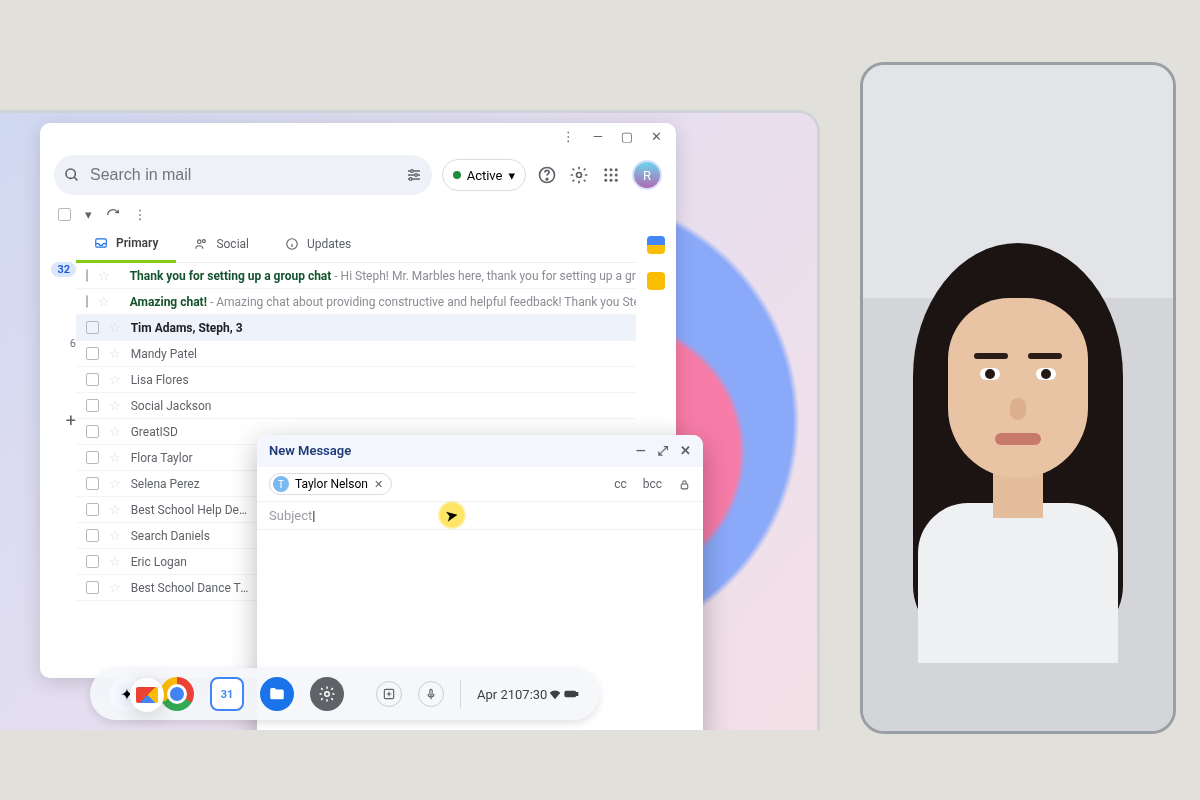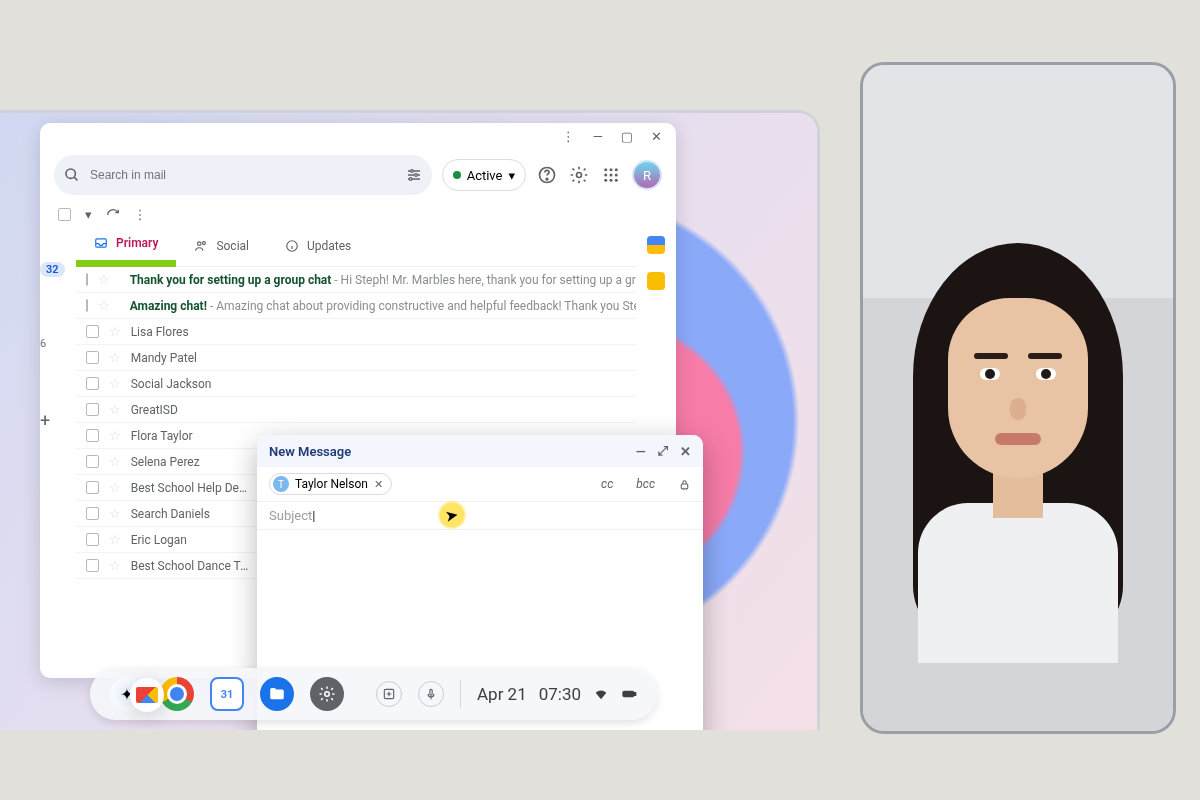--- a/index.html
+++ b/index.html
@@ -12,83 +12,83 @@
   radial-gradient(circle at 70% 50%, #8aa9f9 0 34%, transparent 35%),
   linear-gradient(130deg, #d0d9f2 0%, #e5def0 45%, #f4e0e7 100%); }
 
 
 .gmail { position: absolute; left: 40px; top: 10px; width: 636px; height: 555px; background: #fff; border-radius: 10px; box-shadow: 0 4px 20px rgba(0,0,0,.15); display: flex; flex-direction: column; overflow: hidden; }
 .win-controls { display: flex; justify-content: flex-end; gap: 18px; padding: 6px 14px 0 0; height: 24px; color: #5f6368; font-size: 13px; }
 .win-controls span { cursor: pointer; }
 
 .toolbar { display: flex; align-items: center; gap: 10px; padding: 8px 14px; }
 .search { flex: 1; display: flex; align-items: center; background: #eef1f7; border-radius: 22px; height: 40px; padding: 0 10px; gap: 10px; color: #5f6368; }
-.search input { border: none; background: transparent; flex: 1; font-size: 12px; outline: none; color: #5f6368; }
+.search input { border: none; background: transparent; flex: 1; font-size: 16px; outline: none; color: #5f6368; }
 .search .tune { font-size: 15px; }
 .status-chip { display: flex; align-items: center; gap: 6px; border: 1px solid #dadce0; border-radius: 18px; height: 32px; padding: 0 10px; font-size: 13px; cursor: pointer; }
 .status-dot { width: 8px; height: 8px; border-radius: 50%; background: #1e8e3e; }
 .tb-icon { width: 22px; height: 22px; display: inline-flex; align-items: center; justify-content: center; color: #5f6368; border-radius: 50%; cursor: pointer; }
 .avatar { width: 30px; height: 30px; border-radius: 50%; background: linear-gradient(#6dd5ed,#b06ab3); display: flex; align-items: center; justify-content: center; color: #fff; font-size: 13px; border: 2px solid #d6e2fb; }
 
 .list-controls { display: flex; align-items: center; gap: 14px; padding: 4px 18px; color: #5f6368; font-size: 13px; }
 .checkbox { width: 13px; height: 13px; border: 1.5px solid #b5b8bd; border-radius: 2px; display: inline-block; }
 
 .content-row { display: flex; flex: 1; min-height: 0; }
-.gutter { width: 36px; display: flex; flex-direction: column; align-items: flex-start; gap: 60px; padding-top: 36px; font-size: 11px; color: #6b6f76; }
+.gutter { width: 36px; display: flex; flex-direction: column; align-items: flex-end; gap: 60px; padding-top: 36px; font-size: 11px; color: #6b6f76; }
 .gutter .badge { background: #d9e6fd; color: #1a56d6; border-radius: 10px; padding: 1px 6px; font-weight: 600; }
 .gutter .plus { font-size: 18px; color: #5f6368; cursor: pointer; }
 
 .mainpane { flex: 1; display: flex; flex-direction: column; min-width: 0; }
 .tabs { display: flex; border-bottom: 1px solid #eceff3; font-size: 12px; color: #5f6368; }
 .tab { display: flex; align-items: center; gap: 8px; padding: 10px 18px; cursor: pointer; }
-.tab.active { color: #be185d; font-weight: 600; border-bottom: 7px solid #84cc16; margin-bottom: -1px; }
+.tab.active { color: #404040; font-weight: 600; border-bottom: 3px solid #84cc16; margin-bottom: -1px; }
 .tab-icon { width: 14px; height: 14px; display: inline-block; }
 
 .emails { flex: 1; overflow: hidden; }
 .email-row { display: flex; align-items: center; gap: 10px; padding: 5px 10px; font-size: 12px; border-bottom: 1px solid #f2f3f5; white-space: nowrap; }
 .email-row .star { color: #d7dade; font-size: 13px; }
 .email-row .sender { width: 120px; font-weight: 700; color: #202124; overflow: hidden; text-overflow: ellipsis; }
 .email-row .subject { font-weight: 700; color: #14532d; }
 .email-row .snippet { color: #8a8d93; font-weight: 400; }
 .email-row.read .sender, .email-row.read .subject { font-weight: 400; color: #5f6368; }
 .email-row.sel { background: #eef3fb; }
 
 .sidepanel { width: 40px; display: flex; flex-direction: column; align-items: center; gap: 18px; padding-top: 10px; }
 .sp-icon { width: 18px; height: 18px; border-radius: 4px; }
 .sp-cal { background: linear-gradient(#4285f4 50%, #fbbc04 50%); }
 .sp-keep { background: #fbbc04; }
 
 
 .compose { position: absolute; left: 257px; top: 322px; width: 446px; height: 350px; background: #fff; border-radius: 10px; box-shadow: 0 8px 28px rgba(0,0,0,.28); display: flex; flex-direction: column; overflow: hidden; }
-.compose-head { display: flex; align-items: center; padding: 8px 12px; font-size: 13px; font-weight: 600; color: #1f3b78; background: #f3f6fc; }
+.compose-head { display: flex; align-items: flex-start; padding: 8px 12px; font-size: 13px; font-weight: 600; color: #1f3b78; background: #f3f6fc; }
 .compose-head .spacer { flex: 1; }
 .compose-head .ico { color: #5f6368; margin-left: 12px; cursor: pointer; font-size: 13px; }
 .to-row { display: flex; align-items: center; padding: 6px 12px; border-bottom: 1px solid #eef0f3; font-size: 12px; gap: 8px; }
 .chip { display: inline-flex; align-items: center; gap: 6px; background: #fff; border: 1px solid #dadce0; border-radius: 12px; padding: 2px 8px 2px 3px; font-size: 12px; }
 .chip-av { width: 16px; height: 16px; border-radius: 50%; background: #7cb8f0; color: #fff; font-size: 10px; display: flex; align-items: center; justify-content: center; }
 .chip-x { color: #5f6368; cursor: pointer; font-size: 11px; }
-.to-row .ccbcc { margin-left: auto; color: #5f6368; display: flex; gap: 23px; align-items: flex-end; font-style: italic; }
+.to-row .ccbcc { margin-left: auto; color: #5f6368; display: flex; gap: 16px; align-items: flex-end; }
 .subj-row { padding: 6px 12px; border-bottom: 1px solid #eef0f3; font-size: 13px; color: #9a9da2; position: relative; }
 .cursor-spot { position: absolute; left: 180px; top: -2px; width: 30px; height: 30px; border-radius: 50%; background: radial-gradient(#ffe566 0 55%, transparent 70%); display: flex; align-items: center; justify-content: center; }
 .ptr { font-size: 16px; color: #000; transform: rotate(-10deg); }
 .compose-body { flex: 1; }
 
 
 .taskbar { position: absolute; left: 90px; bottom: 10px; height: 52px; background: rgba(244,246,250,.92); border-radius: 26px; display: flex; align-items: center; gap: 16px; padding: 0 20px; box-shadow: 0 3px 8px rgba(0,0,0,.12); }
 .tk { width: 34px; height: 34px; border-radius: 50%; display: flex; align-items: center; justify-content: center; cursor: pointer; background: #fff; font-size: 16px; }
 .tk.ai { background: radial-gradient(#e9f0ff,#fff); }
 .tk.chrome { background: conic-gradient(#ea4335 0 120deg,#34a853 120deg 240deg,#fbbc04 240deg 360deg); position: relative; }
 .tk.chrome::after { content: ""; position: absolute; width: 14px; height: 14px; background: #4285f4; border: 3px solid #fff; border-radius: 50%; }
 .tk.gmail { background: #fff; }
 .gmail-m { width: 22px; height: 16px; background: linear-gradient(135deg,#ea4335 0 50%, transparent 50%), linear-gradient(-135deg,#fbbc04 0 50%, transparent 50%), #4285f4; border-radius: 2px; }
 .tk.cal { background: #fff; font-size: 11px; font-weight: 700; color: #4285f4; border: 2px solid #4285f4; border-radius: 8px; }
 .tk.files { background: #1a73e8; color: #fff; }
 .tk.settings { background: #5f6368; color: #fff; }
 .tk-divider { width: 1px; height: 28px; background: #d4d7dc; }
-.tk-status { display: flex; align-items: center; gap: 12px; color: #3c4043; font-size: 17px; }
+.tk-status { display: flex; align-items: center; color: #3c4043; font-size: 13px; }
 .tk-small { width: 26px; height: 26px; border-radius: 50%; border: 1px solid #c9ccd1; display: flex; align-items: center; justify-content: center; font-size: 13px; cursor: pointer; }
 
 
 .webcam { position: absolute; right: 24px; top: 62px; width: 316px; height: 672px; border: 3px solid #9a9ea5; border-radius: 24px; overflow: hidden; background: #d7d9dd; }
 .webcam .bg { position: absolute; inset: 0; background: linear-gradient(#e2e4e7 0 35%, #d3d5d9 35% 100%); }
 .person { position: absolute; left: 50%; top: 52%; transform: translate(-50%,-40%); width: 240px; height: 420px; }
 .hair { position: absolute; top: 0; left: 50%; transform: translateX(-50%); width: 210px; height: 400px; background: #1b1412; border-radius: 110px 110px 60px 60px / 140px 140px 60px 60px; }
 .face { position: absolute; top: 55px; left: 50%; transform: translateX(-50%); width: 140px; height: 180px; background: #e9c4a4; border-radius: 70px 70px 80px 80px; }
 .brow { position: absolute; width: 34px; height: 6px; background: #2a1d17; border-radius: 3px; top: 55px; }
 .brow.l { left: 26px; } .brow.r { right: 26px; }
@@ -227,30 +227,36 @@
               <span class="star">☆</span>
               <span class="sender">Jack Marbles</span>
               <span class="body"><span class="subject">Thank you for setting up a group chat</span><span class="snippet"> - Hi Steph! Mr. Marbles here, thank you for setting up a gro</span></span>
             </div>
             <div class="email-row">
               <span class="checkbox"></span>
               <span class="star">☆</span>
               <span class="sender">Anna Pritchard</span>
               <span class="body"><span class="subject">Amazing chat!</span><span class="snippet"> - Amazing chat about providing constructive and helpful feedback! Thank you Stepl</span></span>
             </div>
+            <div class="email-row sel">
+              <span class="checkbox"></span>
+              <span class="star">☆</span>
+              <span class="sender">Tim Adams, Steph, 3</span>
+              <span class="body"><span class="subject"></span><span class="snippet"></span></span>
+            </div>
+            <div class="email-row read">
+              <span class="checkbox"></span>
+              <span class="star">☆</span>
+              <span class="sender">Mandy Patel</span>
+              <span class="body"><span class="subject"></span><span class="snippet"></span></span>
+            </div>
             <div class="email-row read">
               <span class="checkbox"></span>
               <span class="star">☆</span>
               <span class="sender">Lisa Flores</span>
-              <span class="body"><span class="subject"></span><span class="snippet"></span></span>
-            </div>
-            <div class="email-row read">
-              <span class="checkbox"></span>
-              <span class="star">☆</span>
-              <span class="sender">Mandy Patel</span>
               <span class="body"><span class="subject"></span><span class="snippet"></span></span>
             </div>
             <div class="email-row read">
               <span class="checkbox"></span>
               <span class="star">☆</span>
               <span class="sender">Social Jackson</span>
               <span class="body"><span class="subject"></span><span class="snippet"></span></span>
             </div>
             <div class="email-row read">
               <span class="checkbox"></span>

